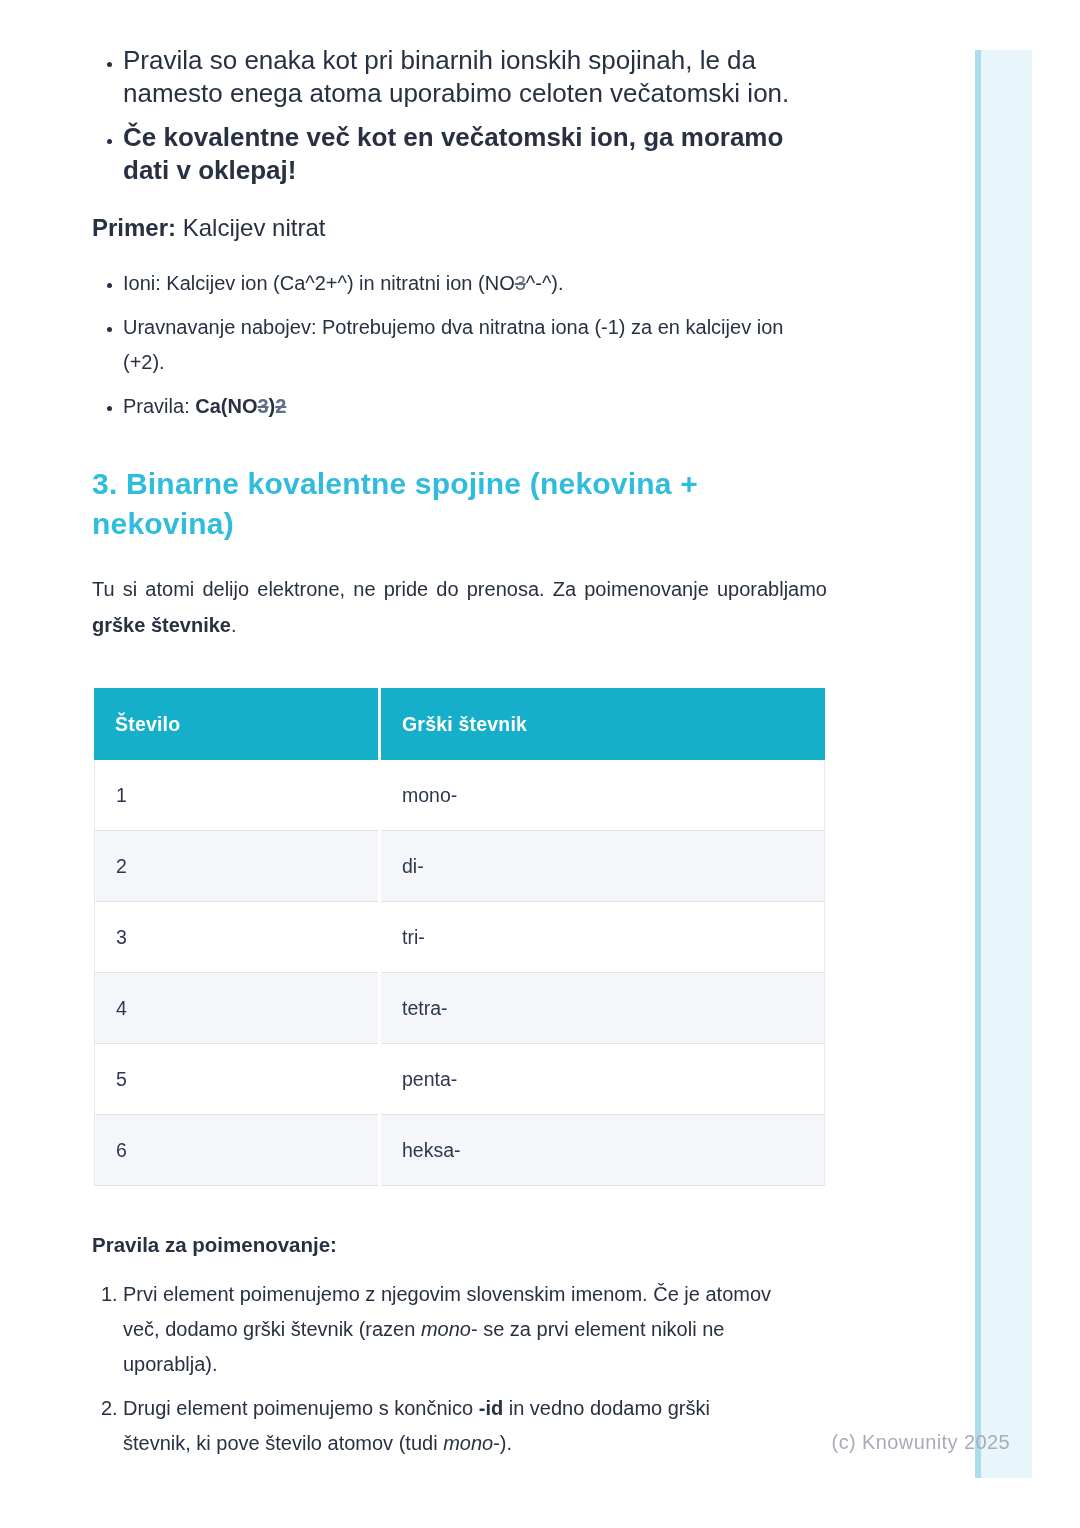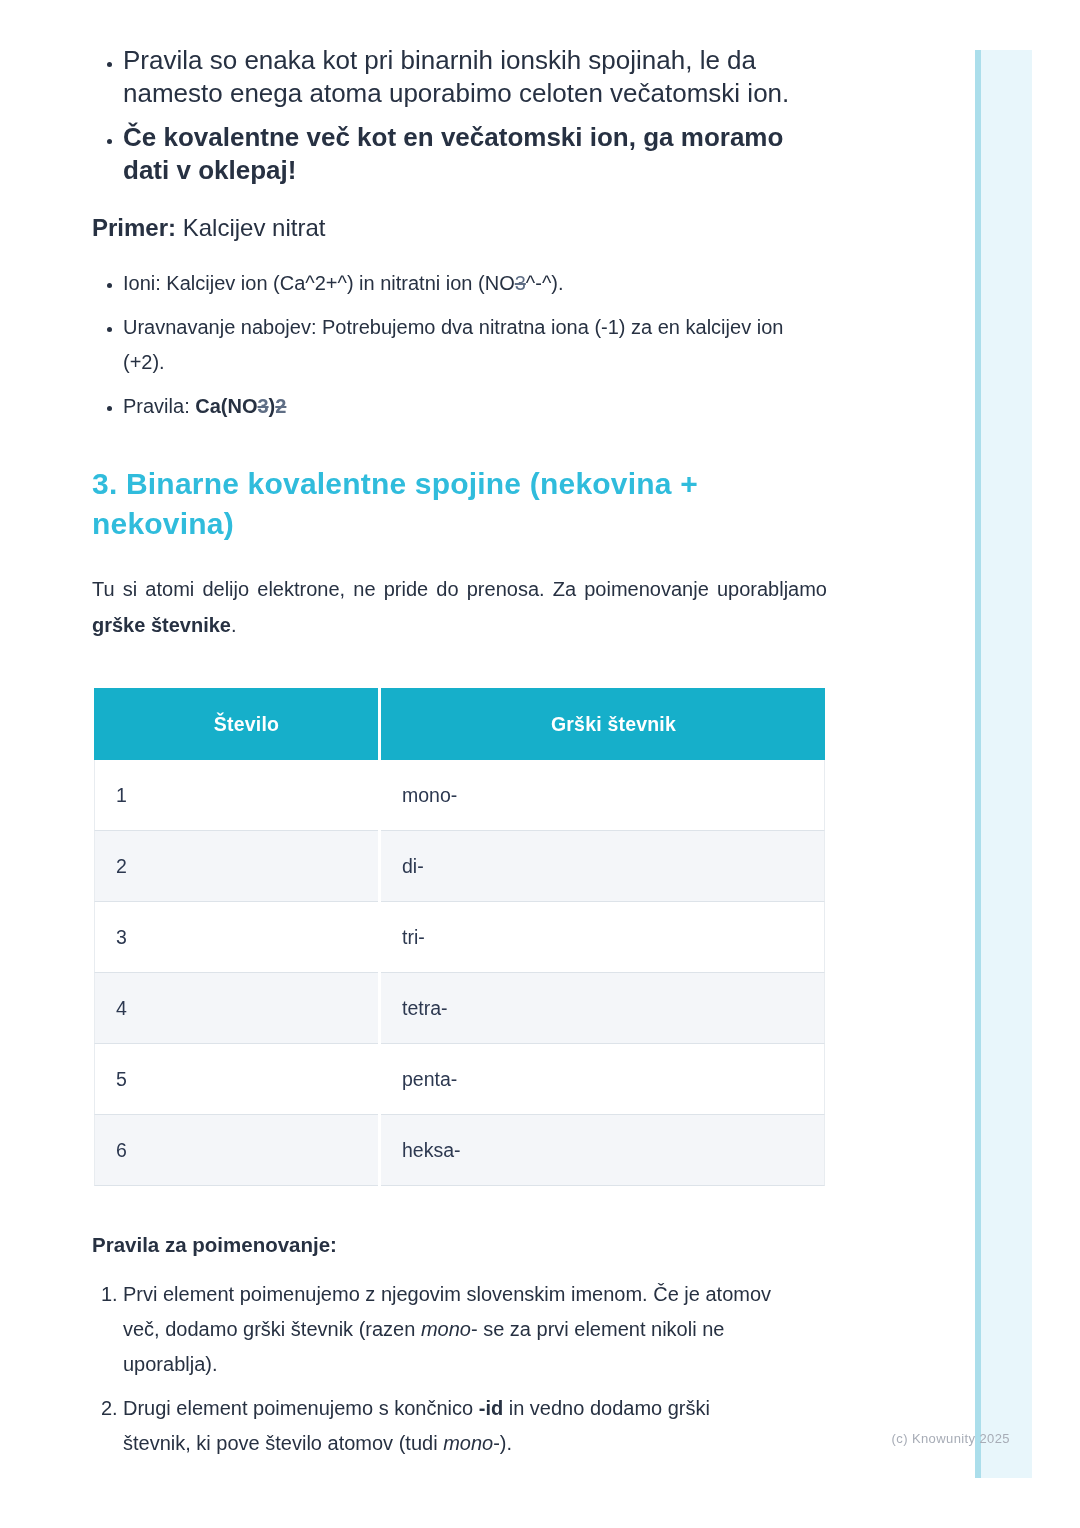--- a/index.html
+++ b/index.html
@@ -50,40 +50,40 @@
     margin-top:27px;font-size:20px;line-height:36px;text-align:justify;width:735px;
   }
 
   table.greek{
     border-collapse:separate;border-spacing:3px 0;table-layout:fixed;
     width:737px;margin:45px 0 0 -1px;
   }
   table.greek col.c1{width:284px;}
   table.greek th{
     background:var(--table-header-bg);color:#ffffff;font-weight:600;
-    text-align:center;height:72px;padding:0 0 0 21px;font-size:19.5px;letter-spacing:.2px;
+    text-align:left;height:72px;padding:0 0 0 21px;font-size:19.5px;letter-spacing:.2px;
   }
   table.greek td{
     height:71px;padding:0 0 0 21px;font-size:19.5px;background:#ffffff;
     border-bottom:1px solid #dde3e9;color:#2c3850;
   }
   table.greek td:first-child{border-left:1px solid #e8ecf0;}
   table.greek td:last-child{border-right:1px solid #e8ecf0;}
   table.greek tbody tr:nth-child(even) td{background:var(--row-alt-bg);}
 
   h3.rules-heading{margin-top:47px;font-size:20.5px;font-weight:bold;}
   ol.rules{list-style:none;margin-top:20px;width:691px;padding-left:0;}
   ol.rules > li{
     position:relative;padding-left:31px;font-size:20px;line-height:35px;
     margin-bottom:9px;width:691px;
   }
   ol.rules .num{position:absolute;left:9px;top:0;}
 
   .watermark{
-    position:absolute;top:1431px;right:70px;font-size:13px;
+    position:absolute;top:1431px;right:70px;font-size:20px;
     color:var(--watermark);letter-spacing:.4px;
   }
 </style>
 </head>
 <body>
 
 <div class="side-stripe"></div>
 
 <div class="content">
 

